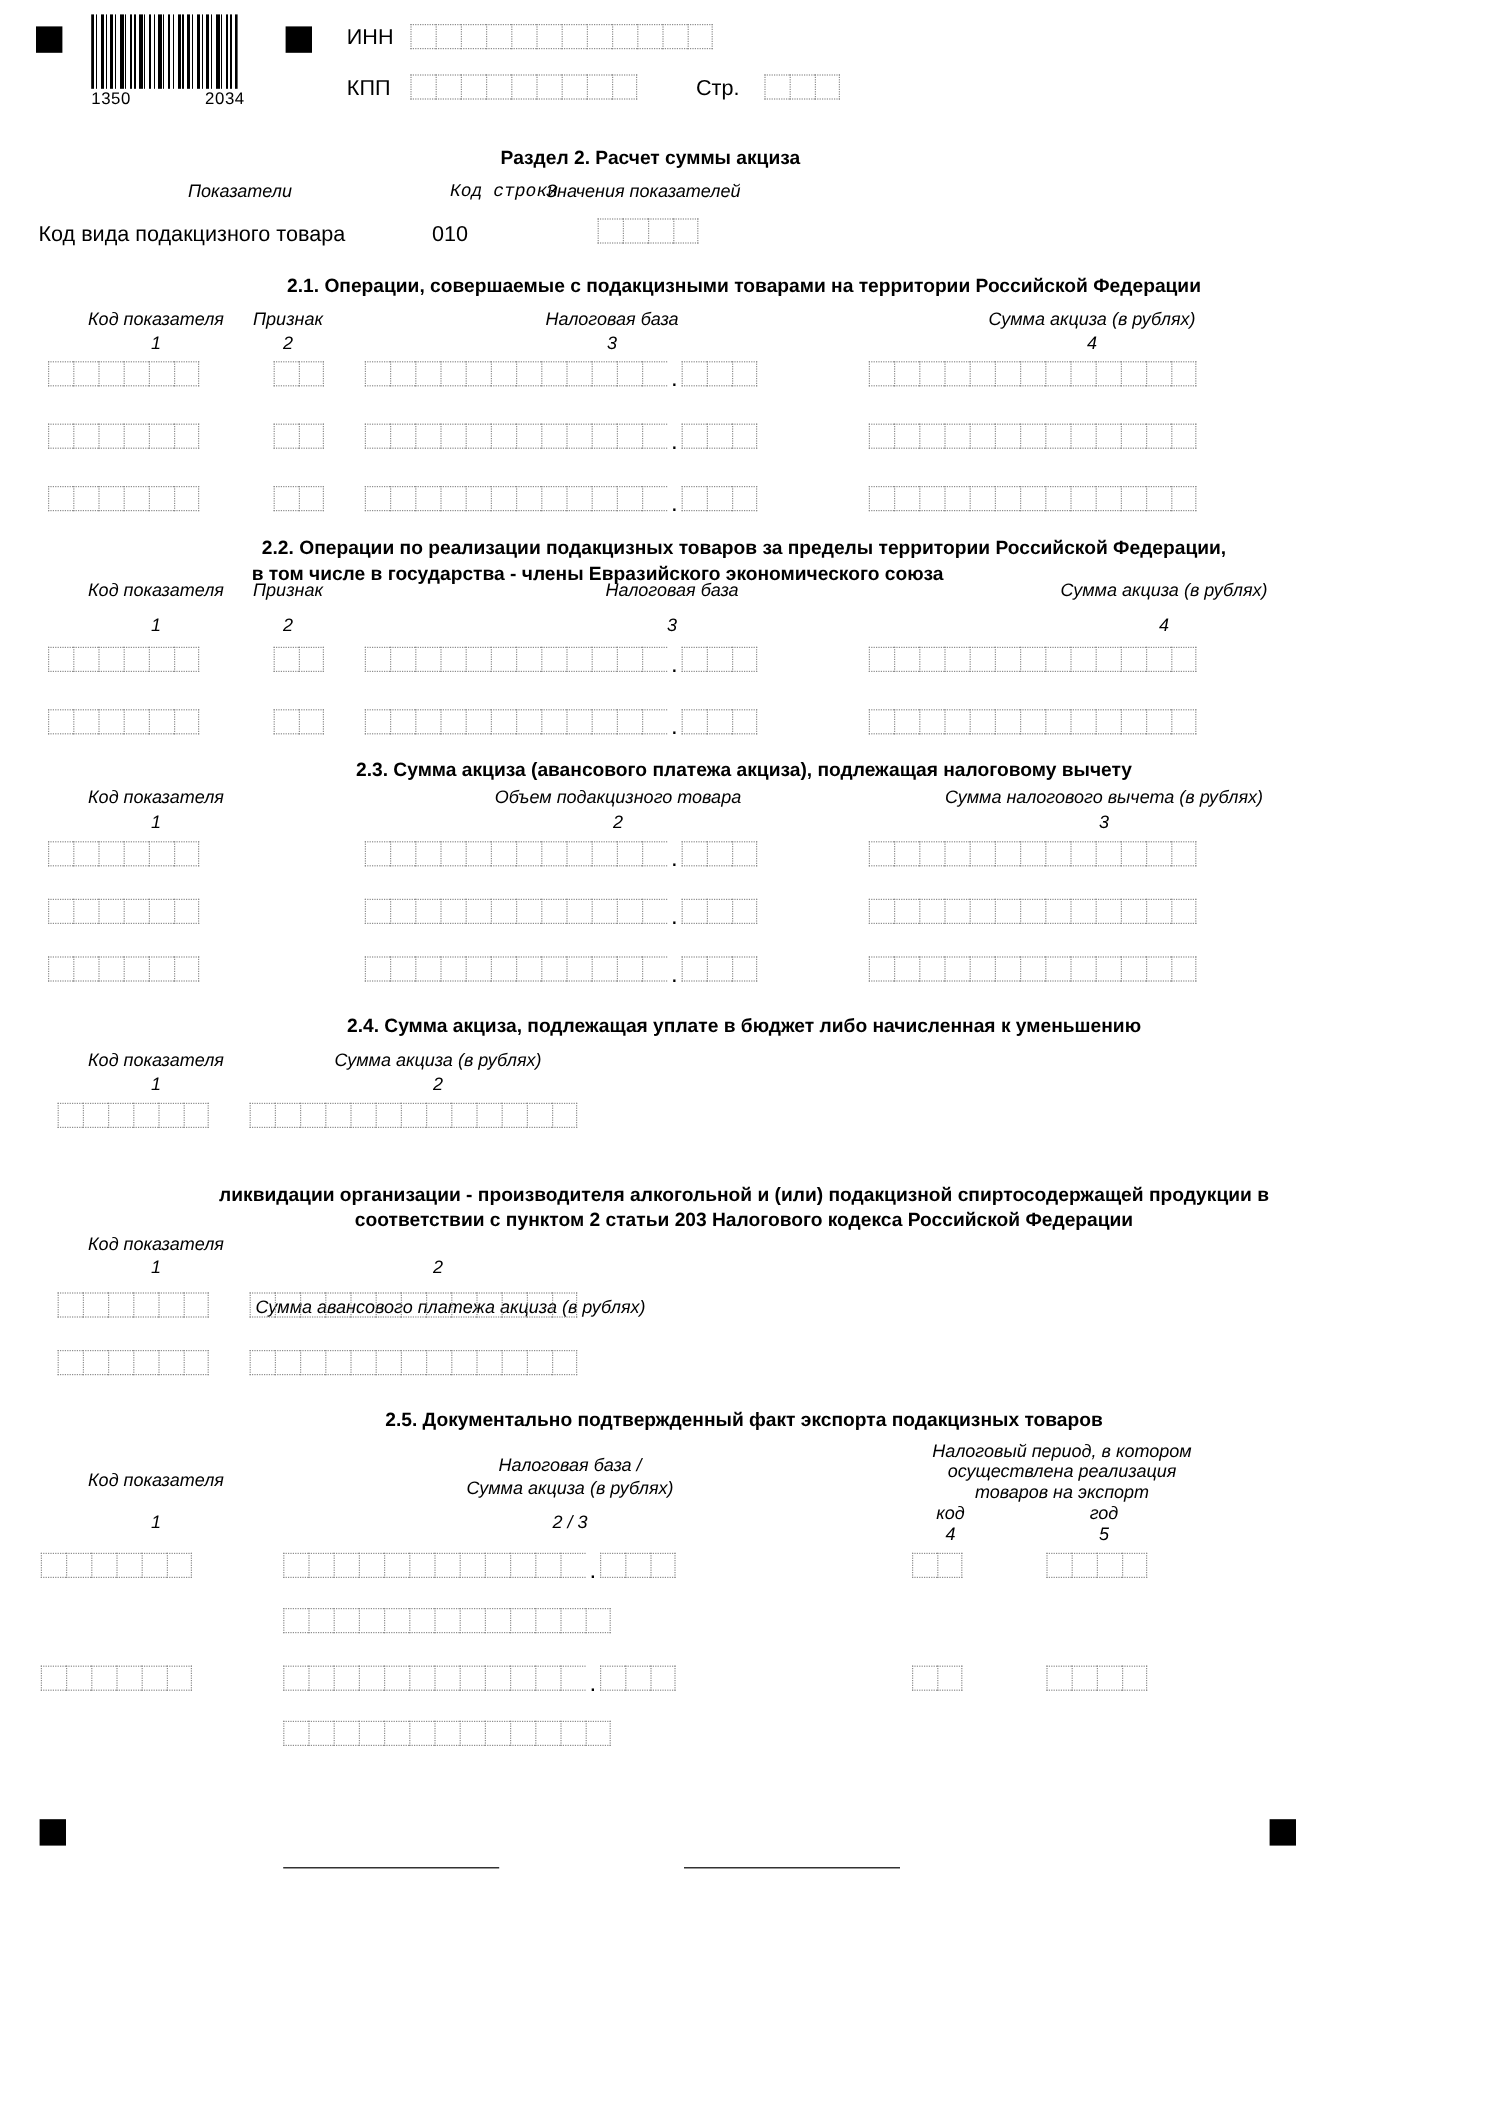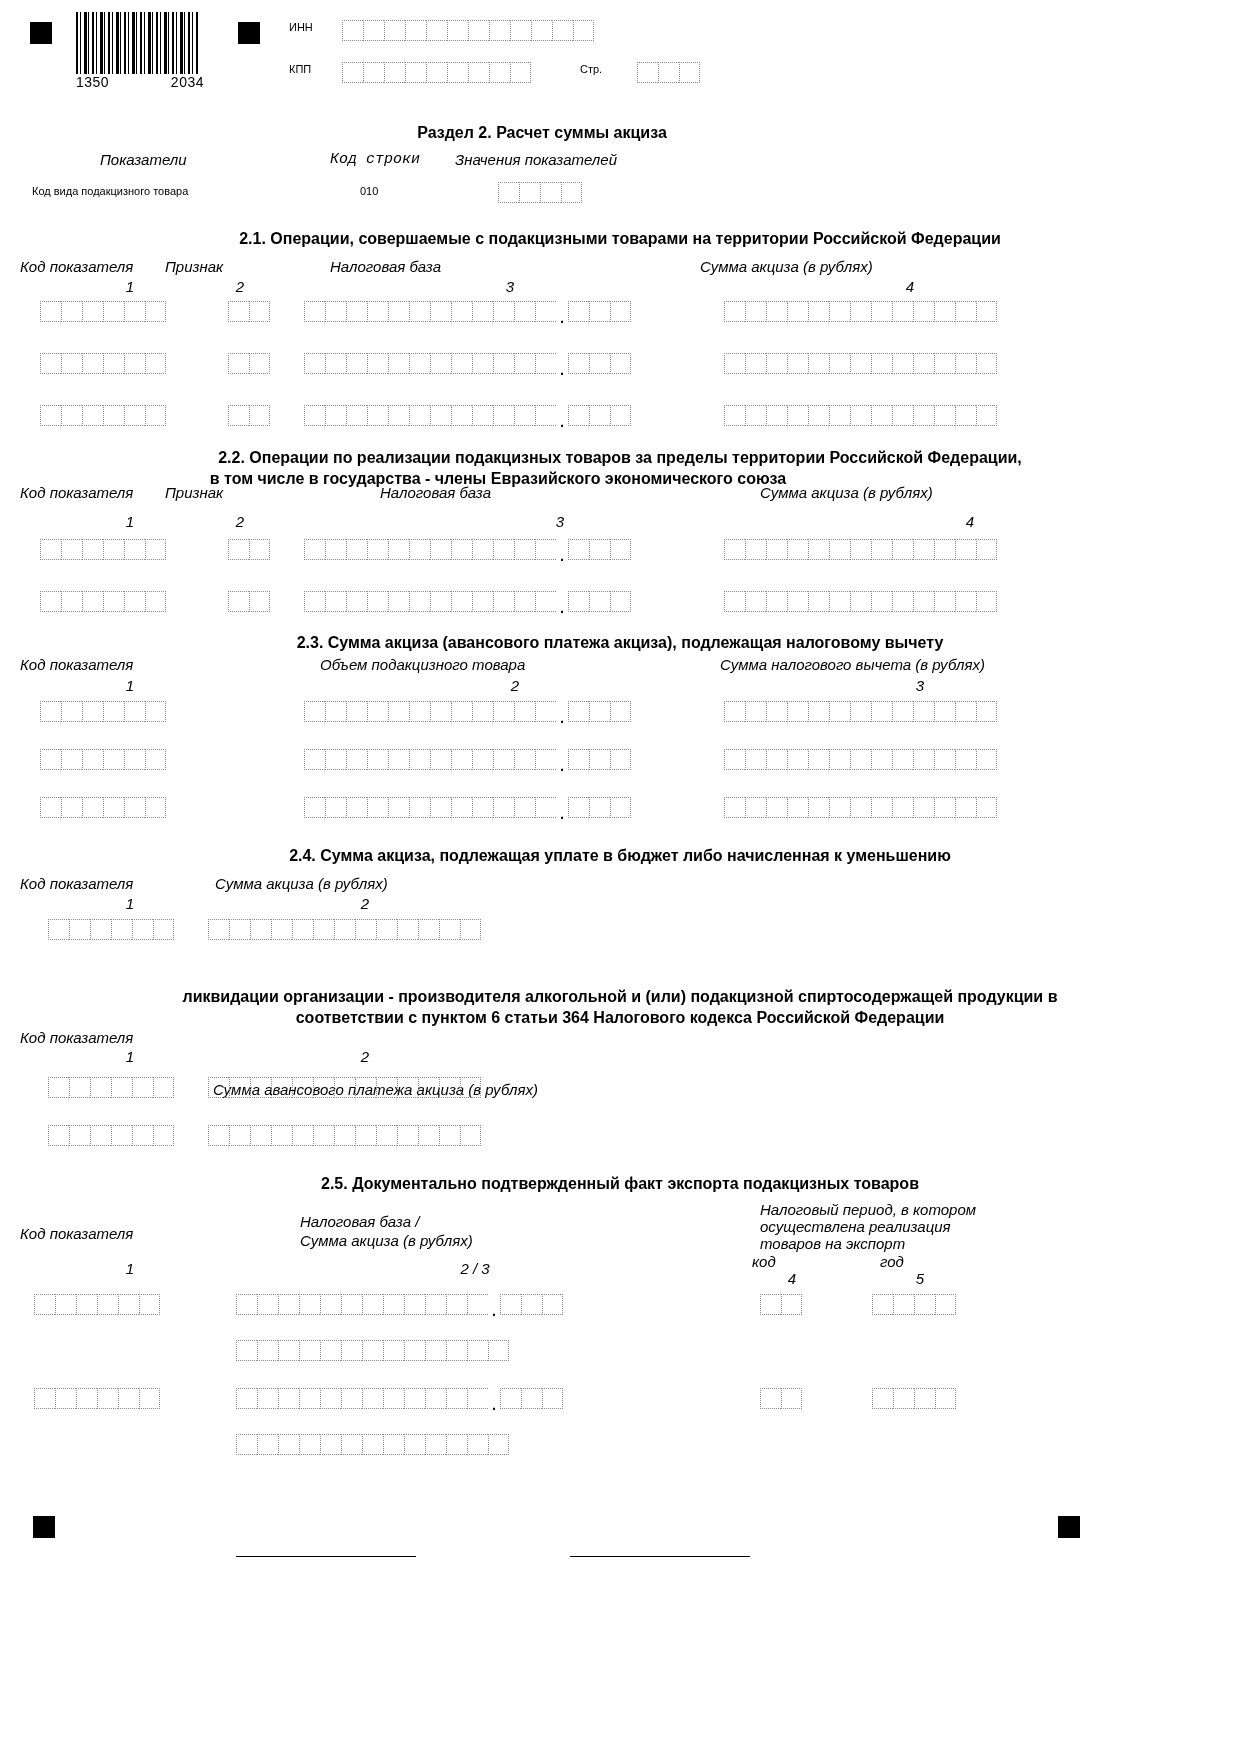--- a/index.html
+++ b/index.html
@@ -80,31 +80,31 @@
     height: 21px;
     display: flex;
     align-items: flex-end;
     justify-content: center;
     font-size: 20px;
     line-height: 12px;
   }
 
   
   .abs { position: absolute; }
-  .lbl { font-size: 11px; white-space: nowrap; }
+  .lbl { font-size: 18px; white-space: nowrap; }
   .center-head {
     position: absolute;
     text-align: center;
     font-size: 16px;
     font-weight: bold;
     line-height: 21px;
   }
   .ital-c {
     position: absolute;
-    text-align: left;
+    text-align: center;
     font-size: 15px;
     font-style: italic;
     line-height: 19px;
   }
   .num-c {
     position: absolute;
     text-align: center;
     font-size: 15px;
     font-style: italic;
   }
@@ -600,21 +600,21 @@
       <div class="cell"></div>
       <div class="cell"></div>
       <div class="cell"></div>
       <div class="cell"></div>
       <div class="cell"></div>
       <div class="cell"></div>
       <div class="cell"></div>
   </div>
 
   <div class="center-head" style="left:20px; top:986px; width:1200px;">ликвидации организации - производителя алкогольной и (или) подакцизной спиртосодержащей продукции в</div>
-  <div class="center-head" style="left:20px; top:1007px; width:1200px;">соответствии с пунктом 6 статьи 364 Налогового кодекса Российской Федерации</div>
+  <div class="center-head" style="left:20px; top:1007px; width:1200px;">соответствии с пунктом 2 статьи 203 Налогового кодекса Российской Федерации</div>
 
   <div class="ital-c" style="left:20px;  top:1028px; width:220px;">Код показателя</div>
   <div class="ital-c" style="left:208px; top:1080px; width:330px; text-align:right;">Сумма авансового платежа акциза (в рублях)</div>
   <div class="num-c" style="left:20px;  top:1048px; width:220px;">1</div>
   <div class="num-c" style="left:215px; top:1048px; width:300px;">2</div>
 
   <div class="abs cells" style="left:48px; top:1077px;">
     <div class="cell"></div>
       <div class="cell"></div>
       <div class="cell"></div>

